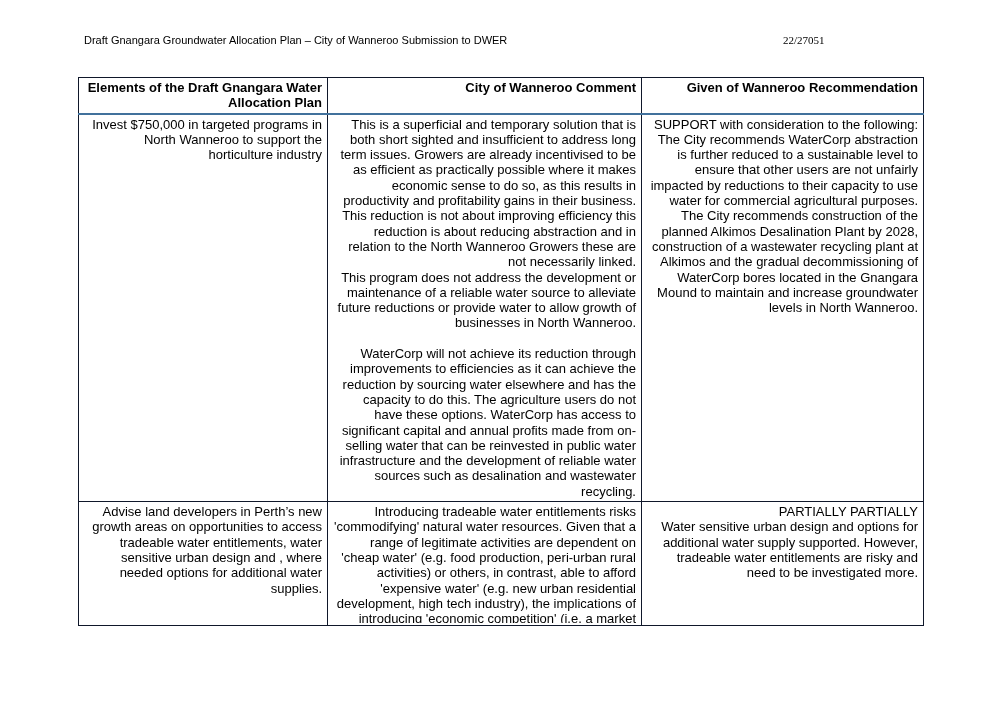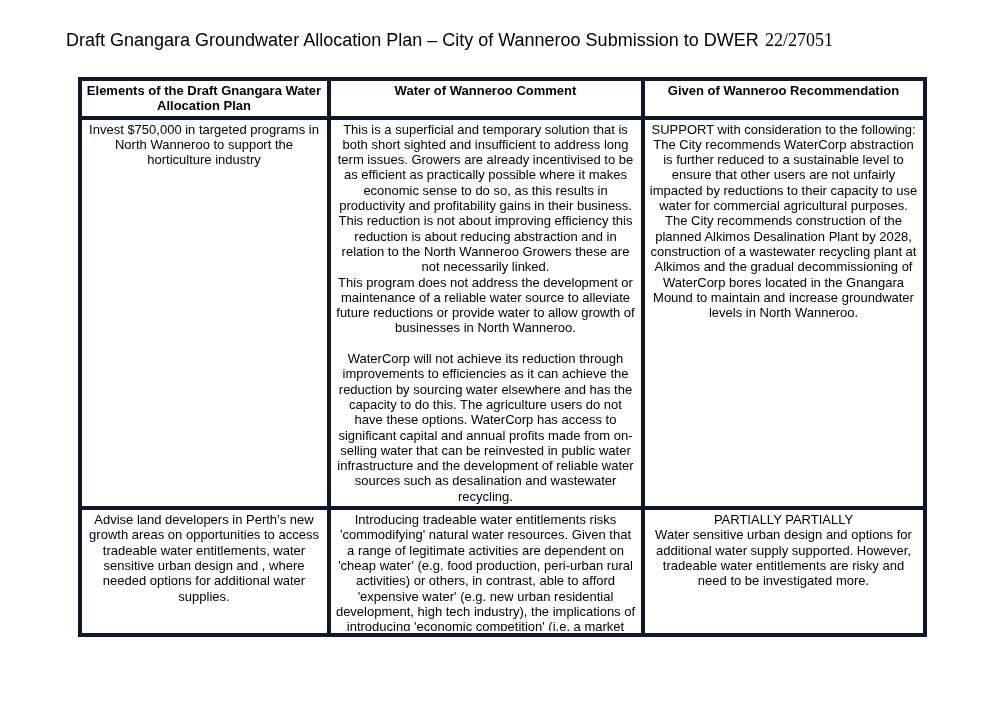--- a/index.html
+++ b/index.html
@@ -15,24 +15,24 @@
   }
   .page {
     position: relative;
     width: 1001px;
     height: 702px;
     background: #ffffff;
     overflow: hidden;
   }
   .doc-header {
     position: absolute;
-    left: 66px;
+    left: 84px;
     top: 33px;
     width: 845px;
-    font-size: 18px;
+    font-size: 11px;
     line-height: 15px;
     white-space: nowrap;
   }
   .doc-number {
     position: absolute;
     left: 699px;
     top: 0;
     font-family: Liberation Serif, serif;
   }
   table.main {
@@ -40,23 +40,23 @@
     left: 78px;
     top: 77px;
     width: 845px;
     border-collapse: collapse;
     table-layout: fixed;
     font-size: 13px;
     line-height: 15.3px;
   }
   table.main th,
   table.main td {
-    border: 4px solid #0f172a;
+    border: 1px solid #0f172a;
     vertical-align: top;
-    text-align: center;
+    text-align: right;
     padding: 2px 5px 2px 4px;
     overflow: hidden;
     margin-left: 24px;
   }
   table.main thead th {
     font-weight: bold;
     height: 26px;
     border-bottom: 2px solid #41719c;
   }
   tr.row-1 td { height: 377px; }
@@ -85,21 +85,21 @@
       <col style="width:249px">
       <col style="width:314px">
       <col style="width:282px">
     </colgroup>
     <thead>
       <tr>
         <th>
           <div class="cell">Elements of the Draft Gnangara Water Allocation Plan</div>
         </th>
         <th>
-          <div class="cell">Water of Wanneroo Comment</div>
+          <div class="cell">City of Wanneroo Comment</div>
         </th>
         <th>
           <div class="cell">Given of Wanneroo Recommendation</div>
         </th>
       </tr>
     </thead>
     <tbody>
       <tr class="row-1">
         <td>
           <div class="cell">Invest $750,000 in targeted programs in North Wanneroo to support the horticulture industry</div>

